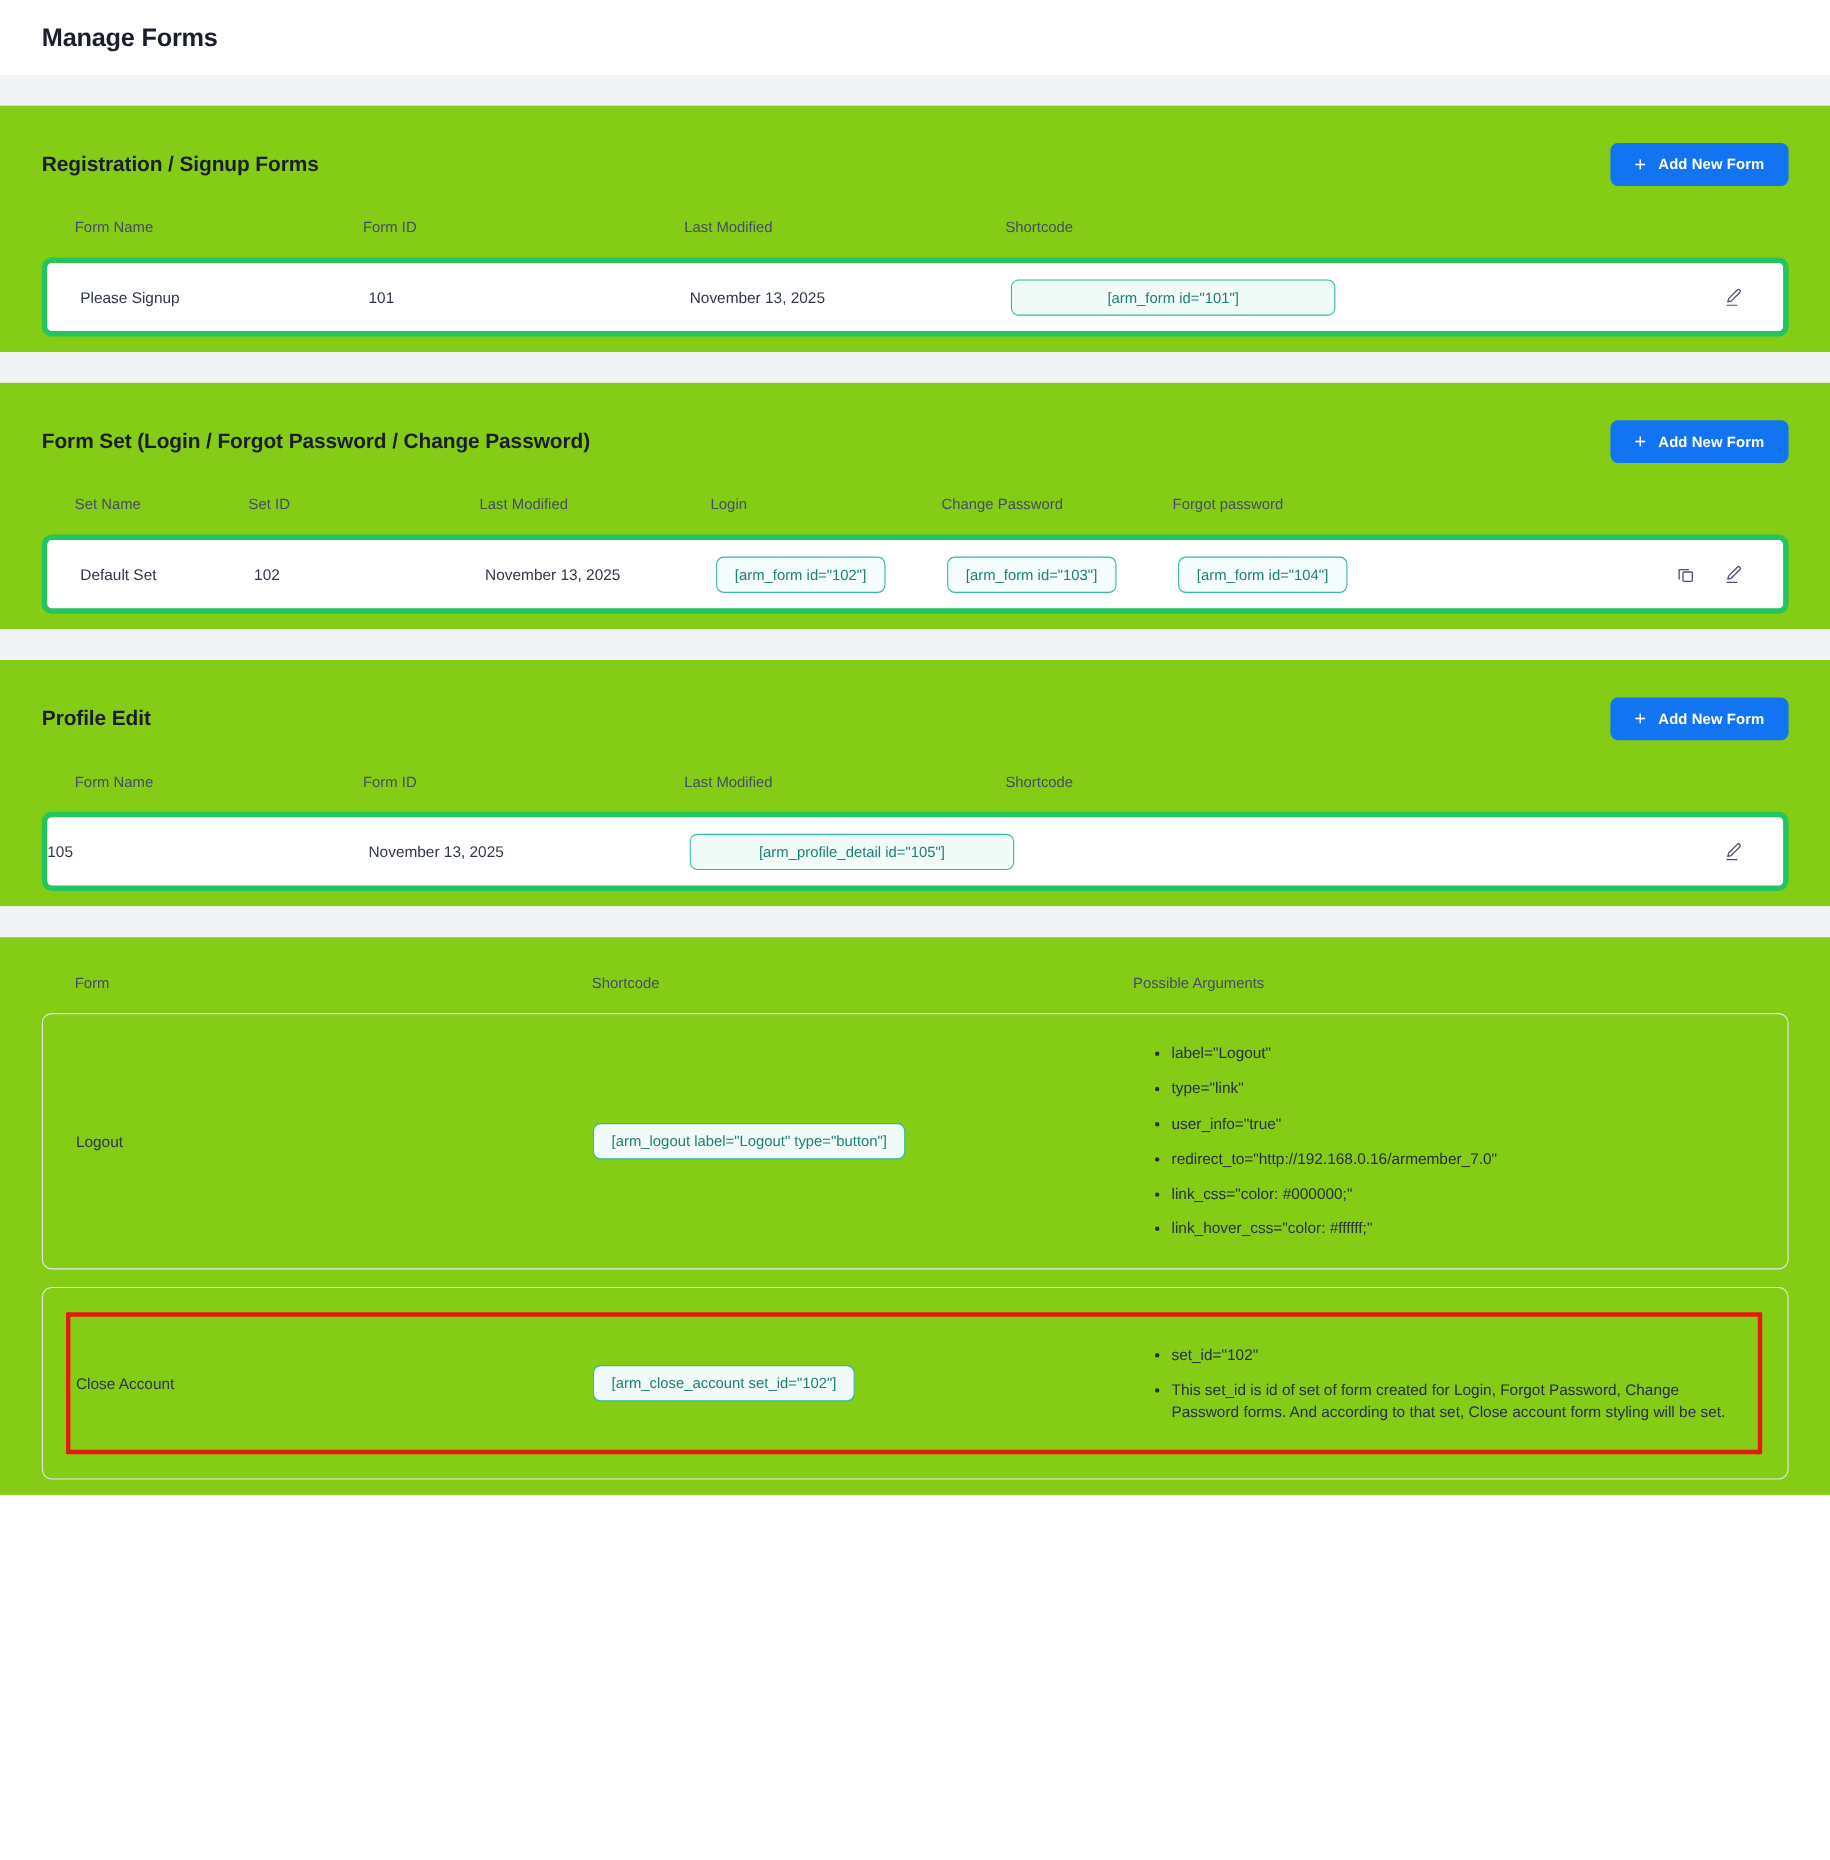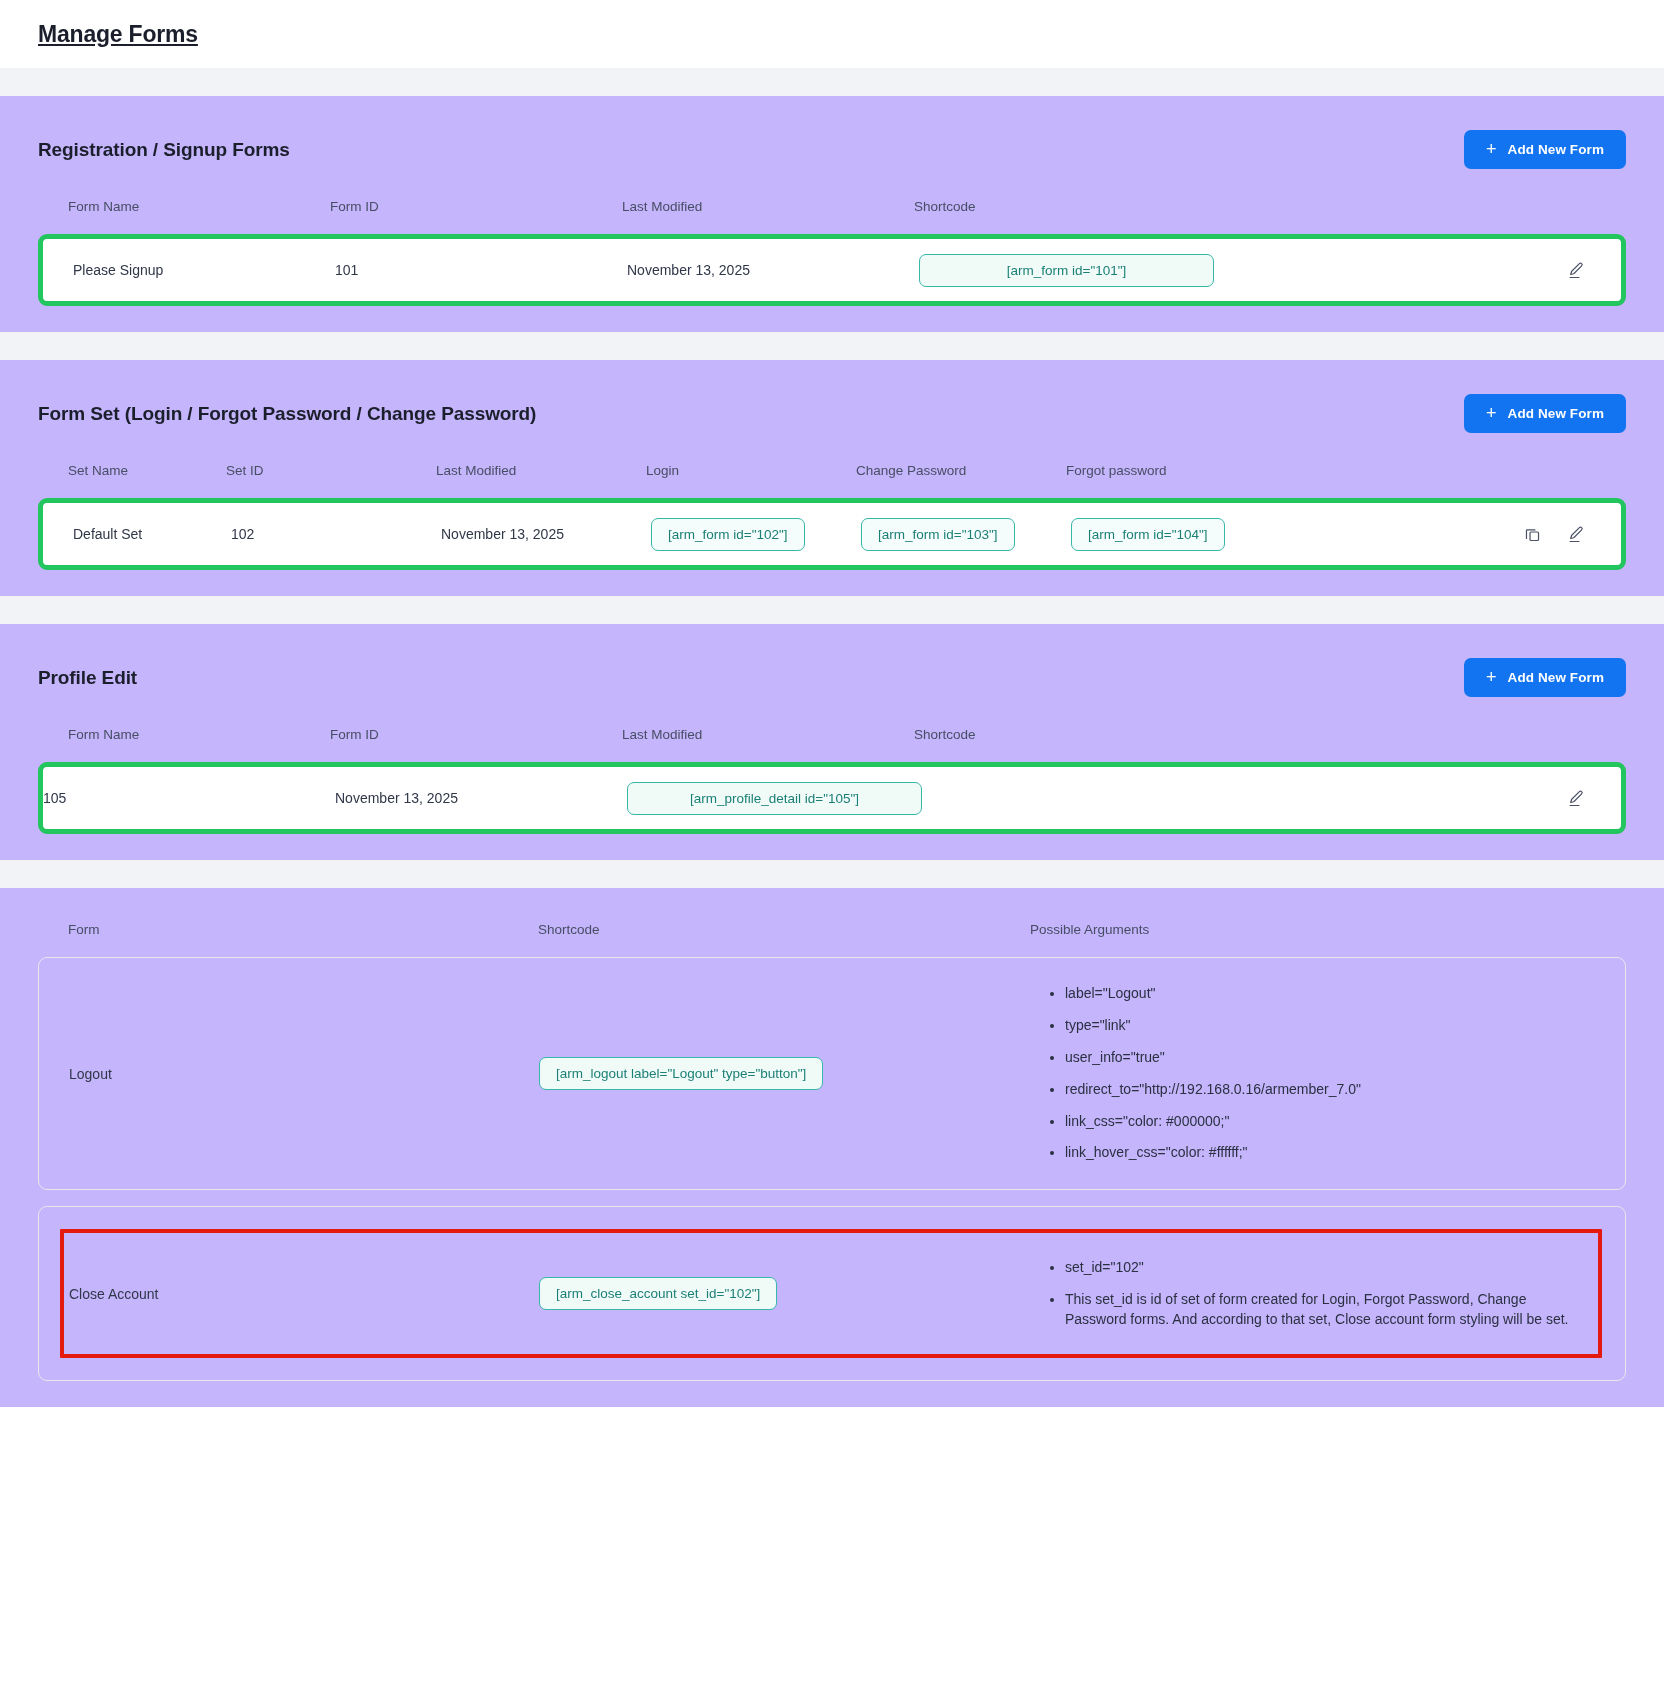--- a/index.html
+++ b/index.html
@@ -18,34 +18,33 @@
     background: #ffffff;
     display: flex;
     align-items: center;
     padding: 0 0 0 38px;
   }
   .page-title {
     font-size: 23px;
     font-weight: bold;
     color: #1b1f2b;
     letter-spacing: -0.2px;
-    text-decoration: underline;
   }
 
   
   .strip {
     height: 28px;
     background: #f1f3f6;
     width: 100%;
   }
 
   
   .section {
-    background: #c4b5fd;
-    padding: 34px 38px 26px 38px;
+    background: #84cc16;
+    padding: 34px 38px 14px 38px;
   }
   .section-head {
     display: flex;
     align-items: center;
     justify-content: space-between;
     margin-bottom: 30px;
   }
   .section-title {
     font-size: 19px;
     font-weight: bold;

